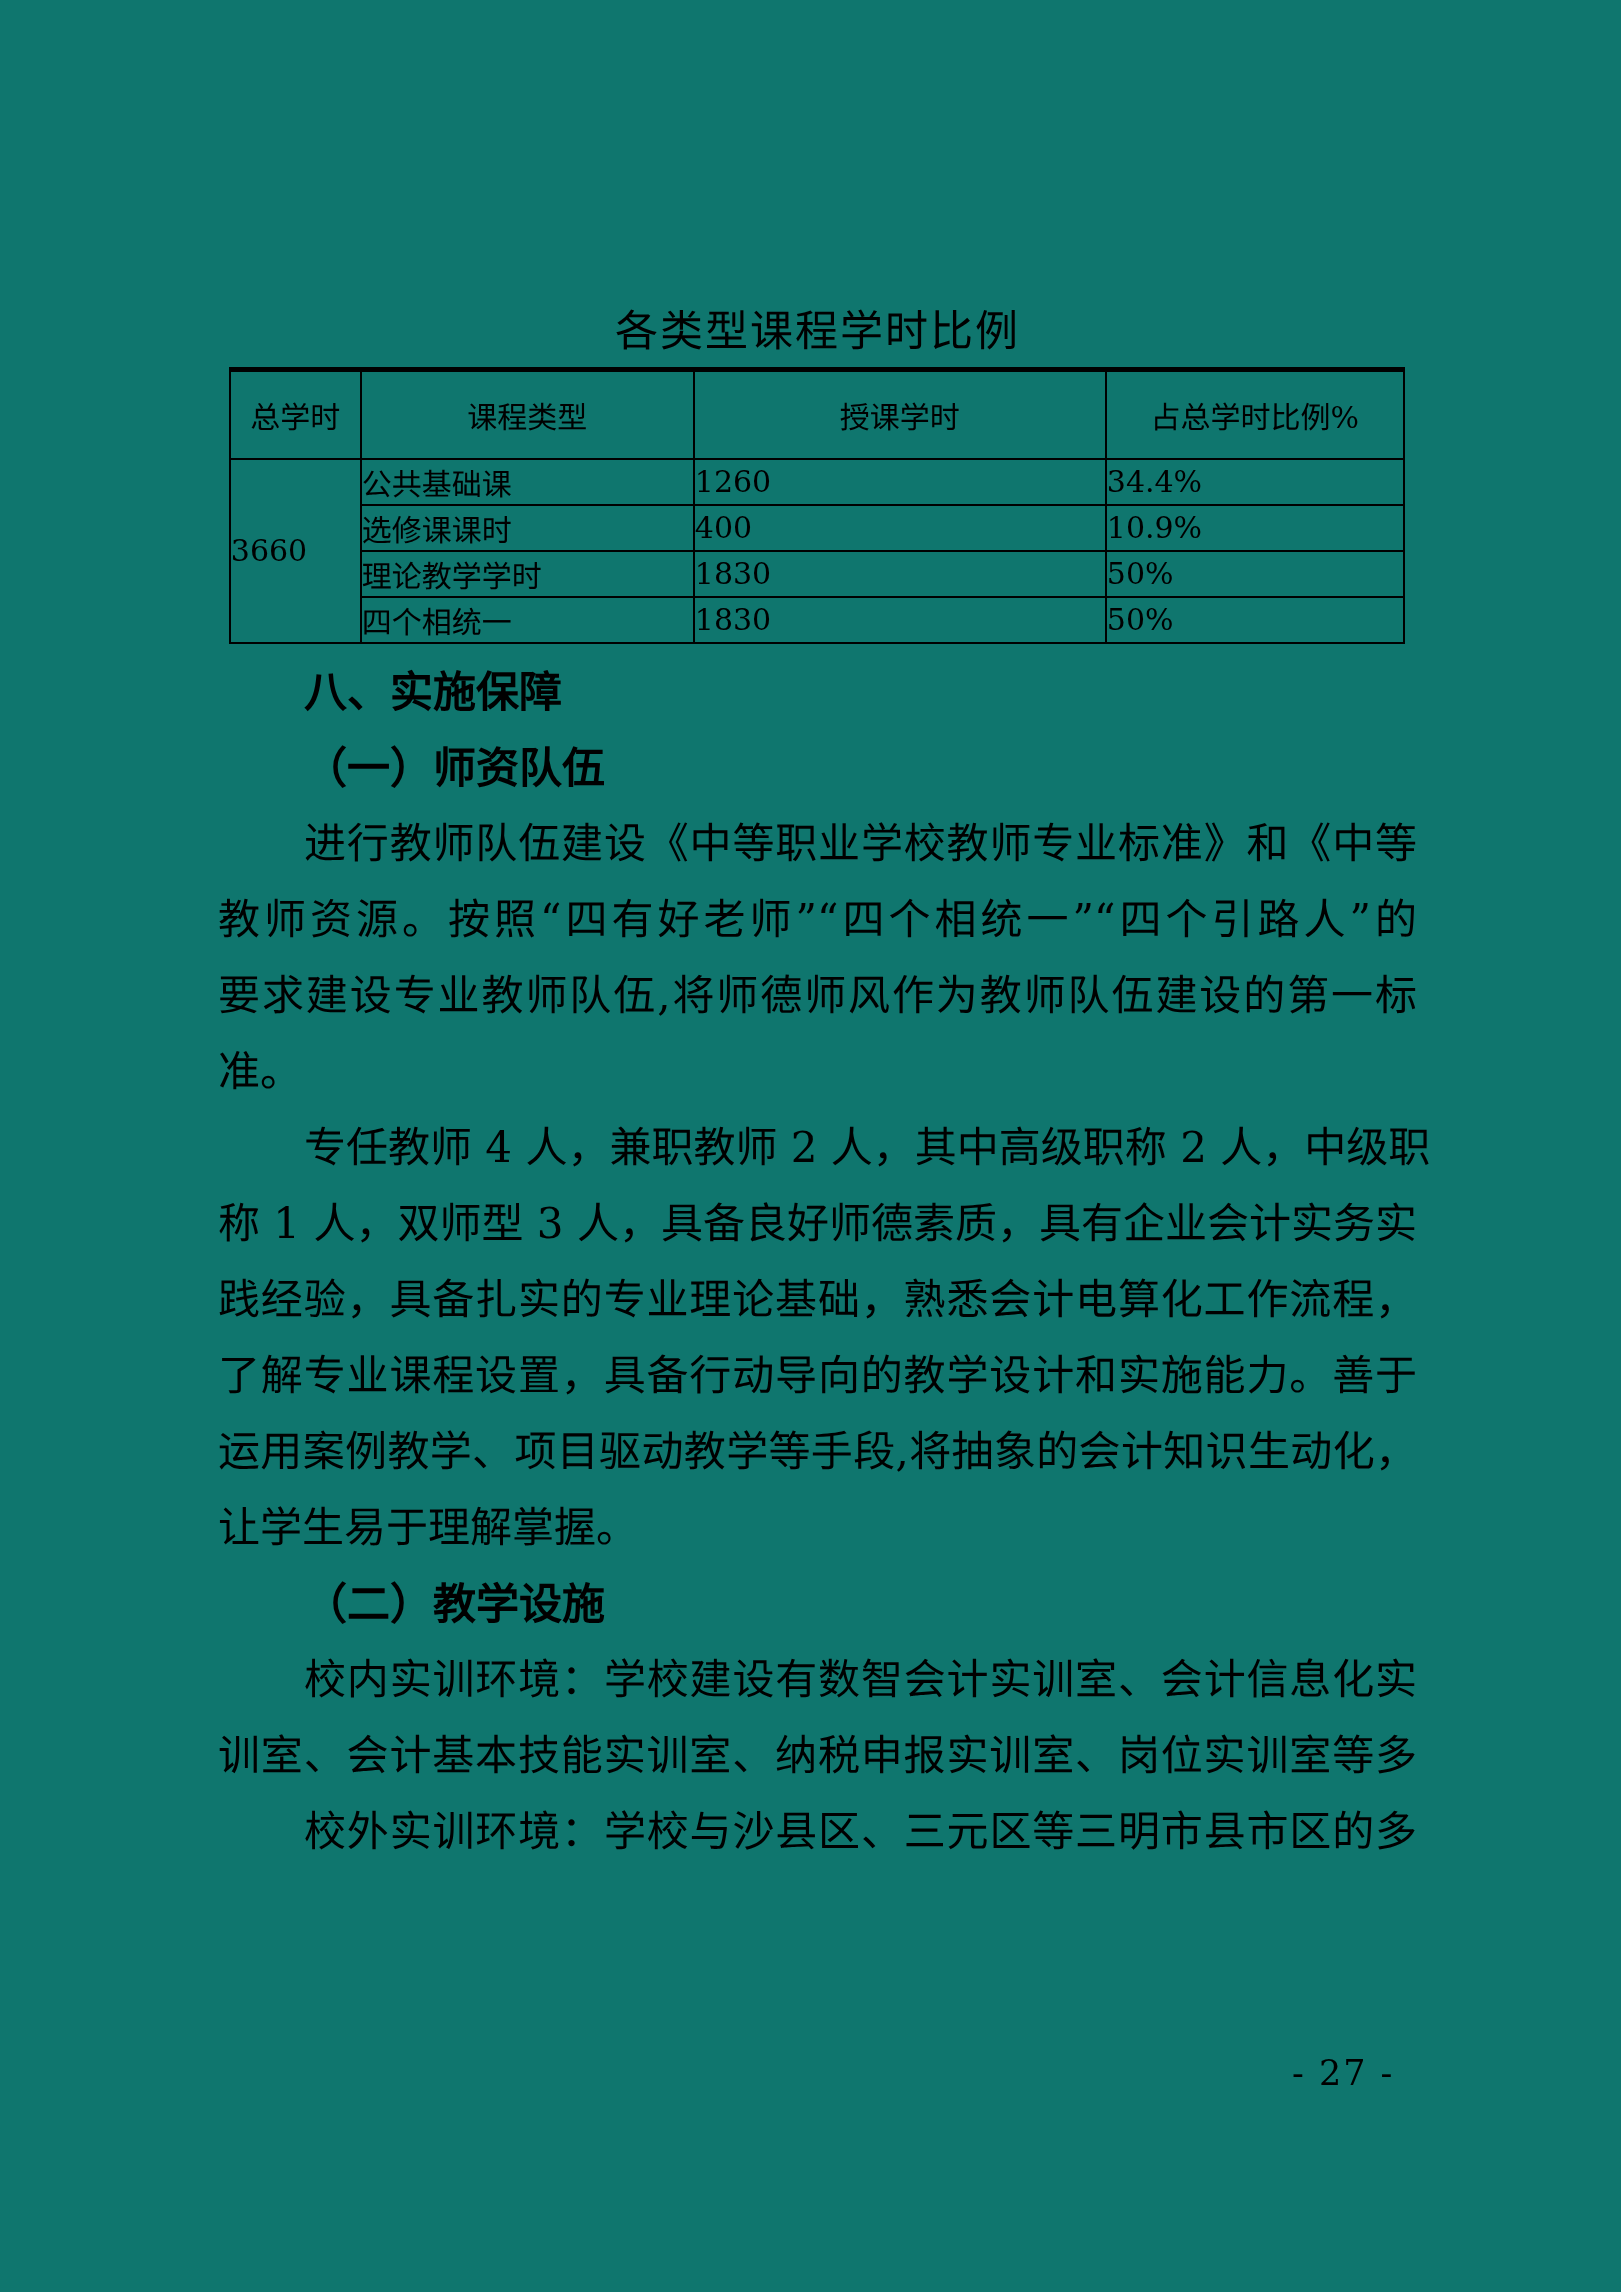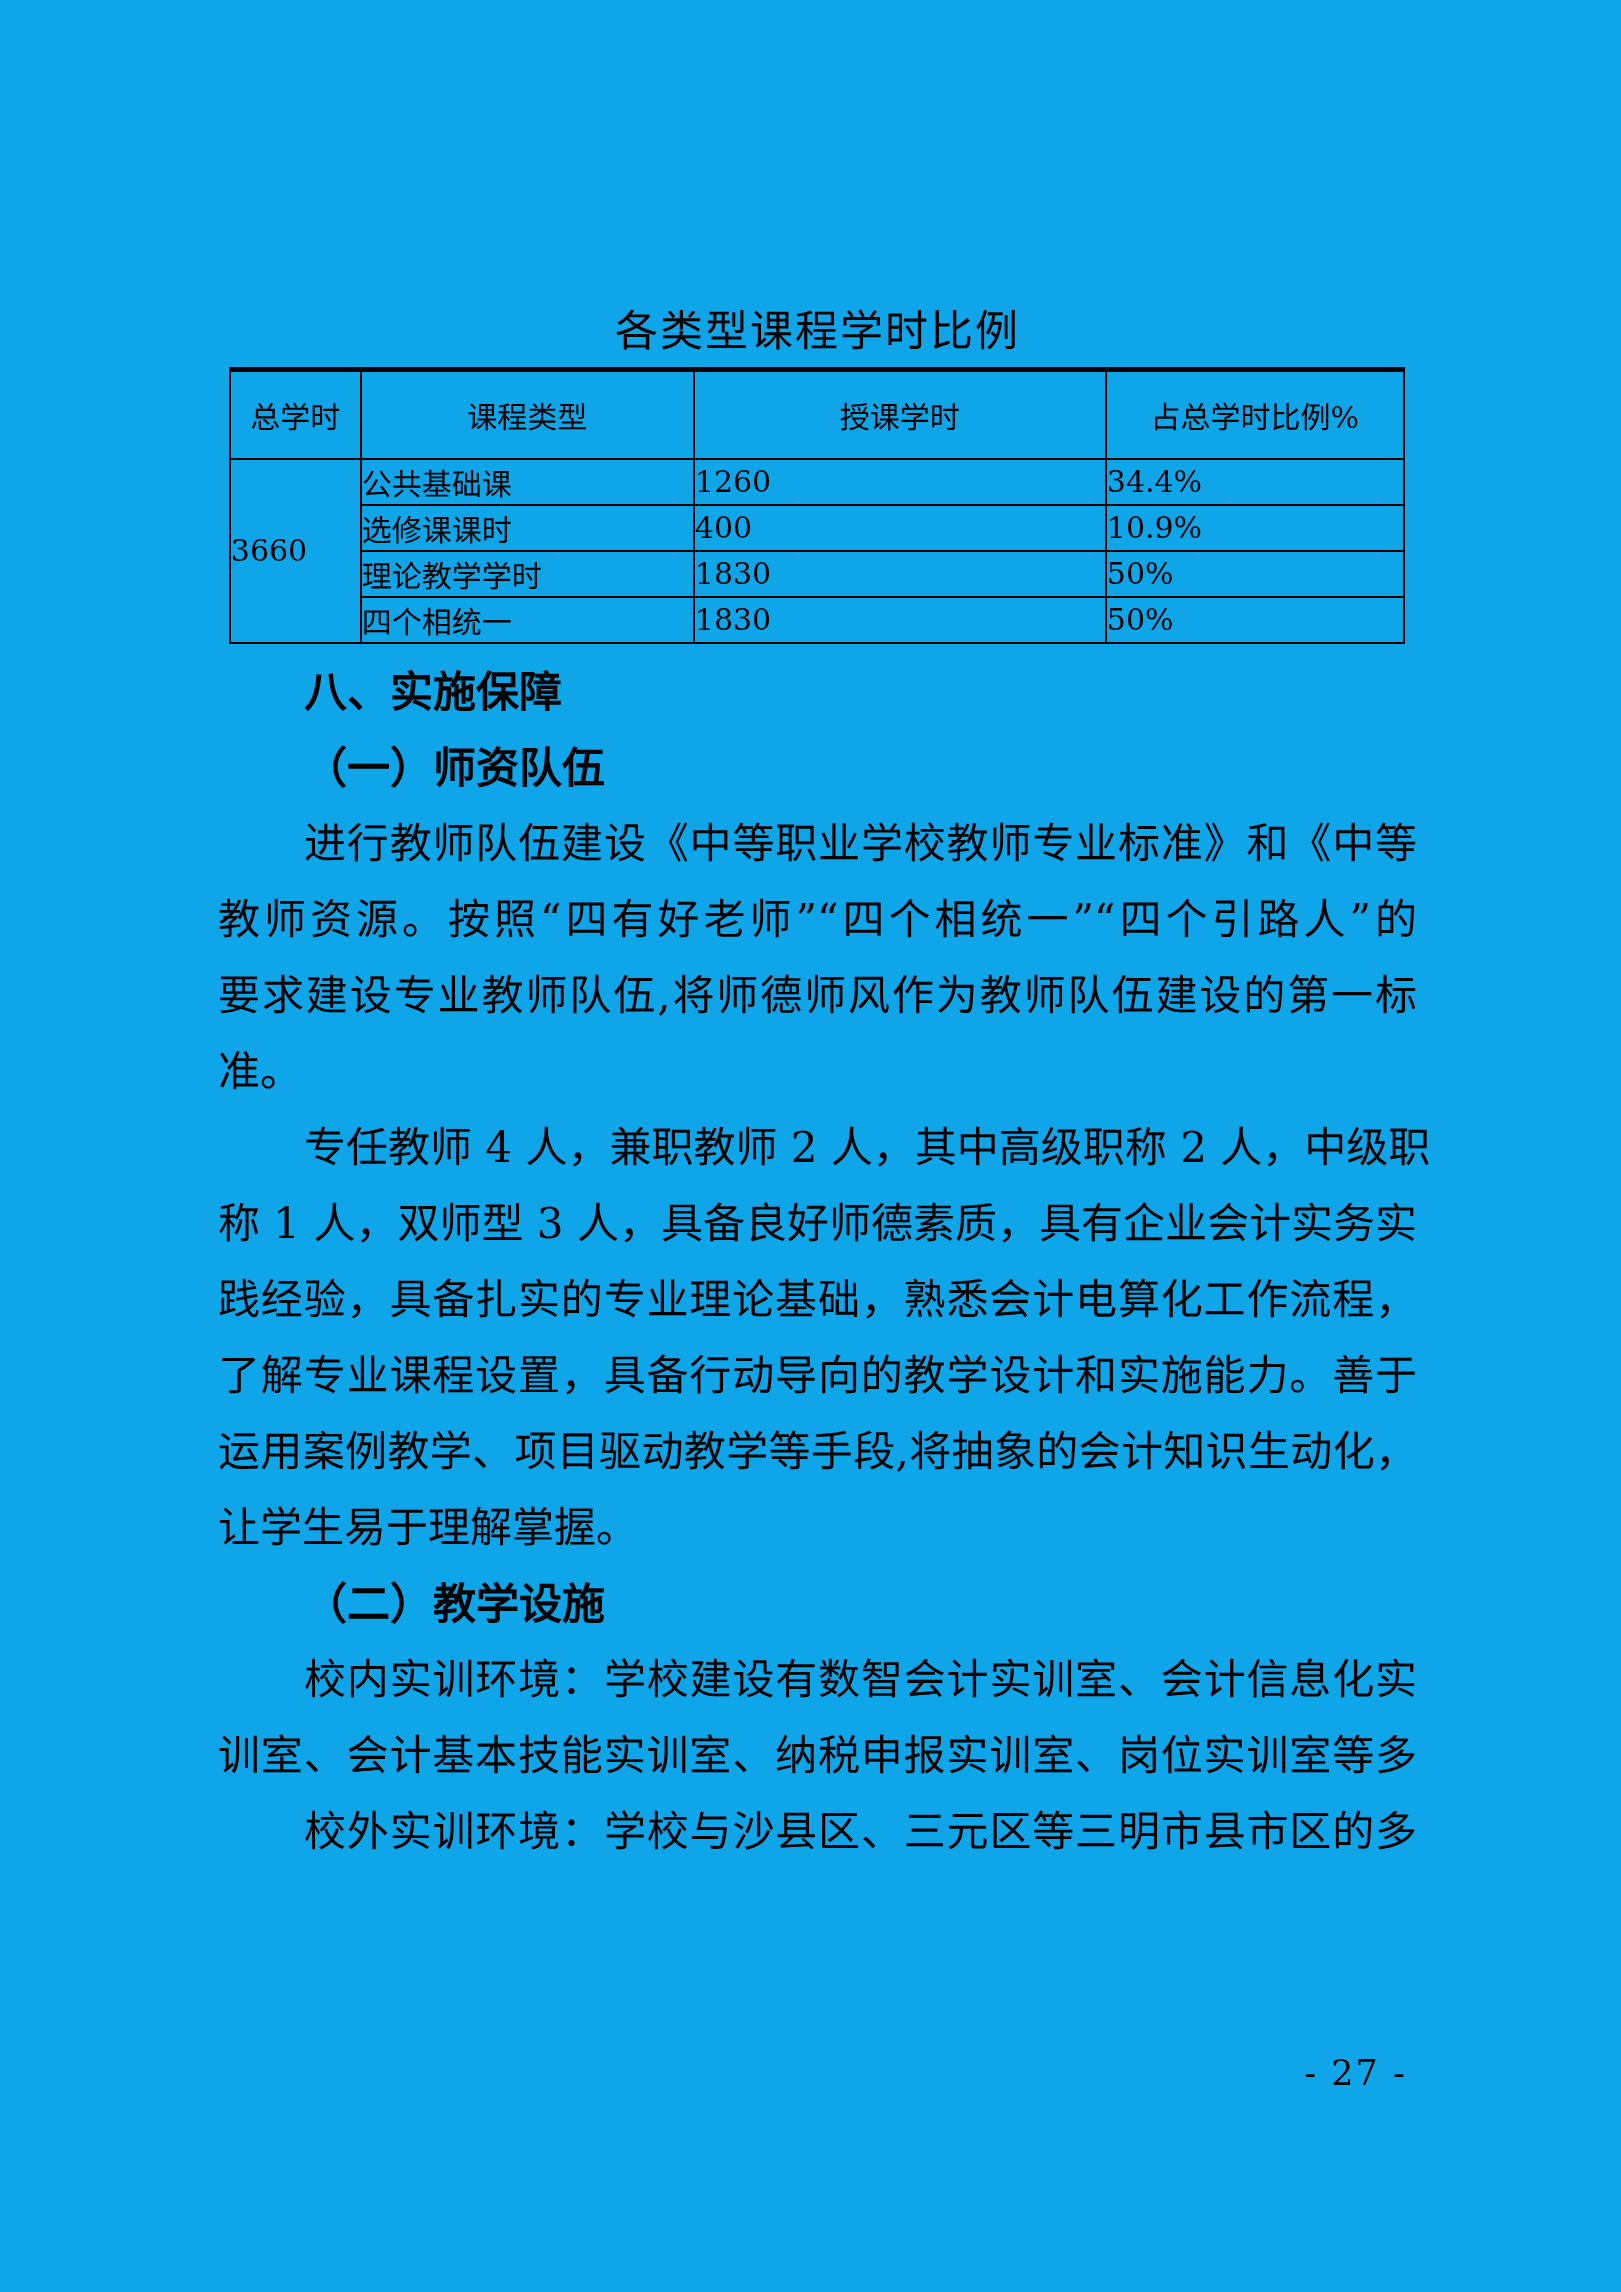--- a/index.html
+++ b/index.html
@@ -6,21 +6,21 @@
     margin: 0;
     padding: 0;
     background: #ffffff;
   }
   .page {
     position: relative;
     width: 1621px;
     height: 2293px;
     box-sizing: border-box;
     padding-top: 307px;
-    background: #0ea5e9;
+    background: #0f766e;
     color: #000000;
     font-family: "DejaVu Serif", "Liberation Serif", serif;
     overflow: hidden;
   }
   .content {
     margin-left: 218px;
     width: 1199px;
   }
   .doc-title {
     text-align: center;
@@ -69,21 +69,21 @@
     text-align-last: left;
     text-indent: 86px;
   }
   .page-number {
     position: absolute;
     top: 2052px;
     left: 1292px;
     width: 127px;
     font-size: 35px;
     line-height: 43px;
-    text-align: center;
+    text-align: left;
     letter-spacing: 2px;
   }
 </style>
 </head>
 <body>
 
 <div class="page">
   <div class="content">
 
     <div class="doc-title">各类型课程学时比例</div>

